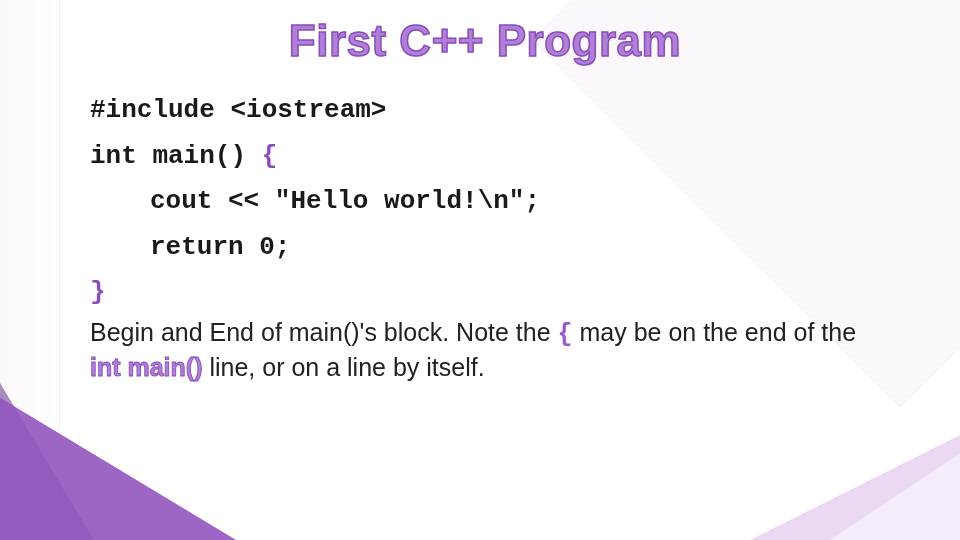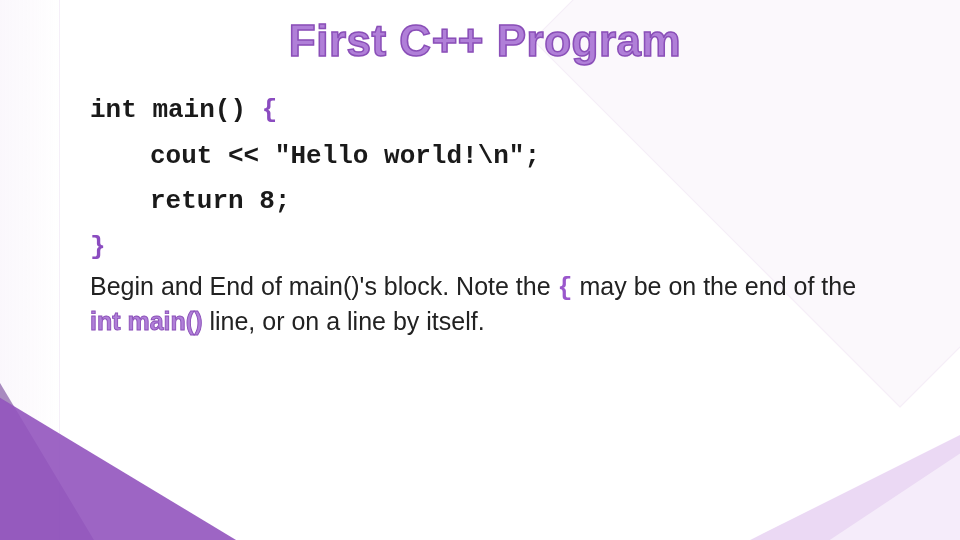--- a/index.html
+++ b/index.html
@@ -126,22 +126,23 @@
   <div class="tri tri-bl2"></div>
   <div class="tri tri-bl"></div>
   <div class="tri tri-br"></div>
   <div class="tri tri-br2"></div>
 </div>
 
 <div class="content">
   <h1 class="title">First C++ Program</h1>
 
   <div class="code">
+    <span class="line">#include &lt;iostream&gt;</span>
     <span class="line"><span>int main() </span><span class="brace">{</span></span>
     <span class="line indent">cout &lt;&lt; "Hello world!\n";</span>
-    <span class="line indent">return 8;</span>
+    <span class="line indent">return 0;</span>
     <span class="line"><span class="brace">}</span></span>
   </div>
 
   <p class="note">
     <span>Begin and End of main()'s block. Note the </span><span class="hl-brace">{</span><span> may be on the end of the </span><span class="hl-intmain">int main()</span><span> line, or on a line by itself.</span>
   </p>
 </div>
 
 </body></html>

